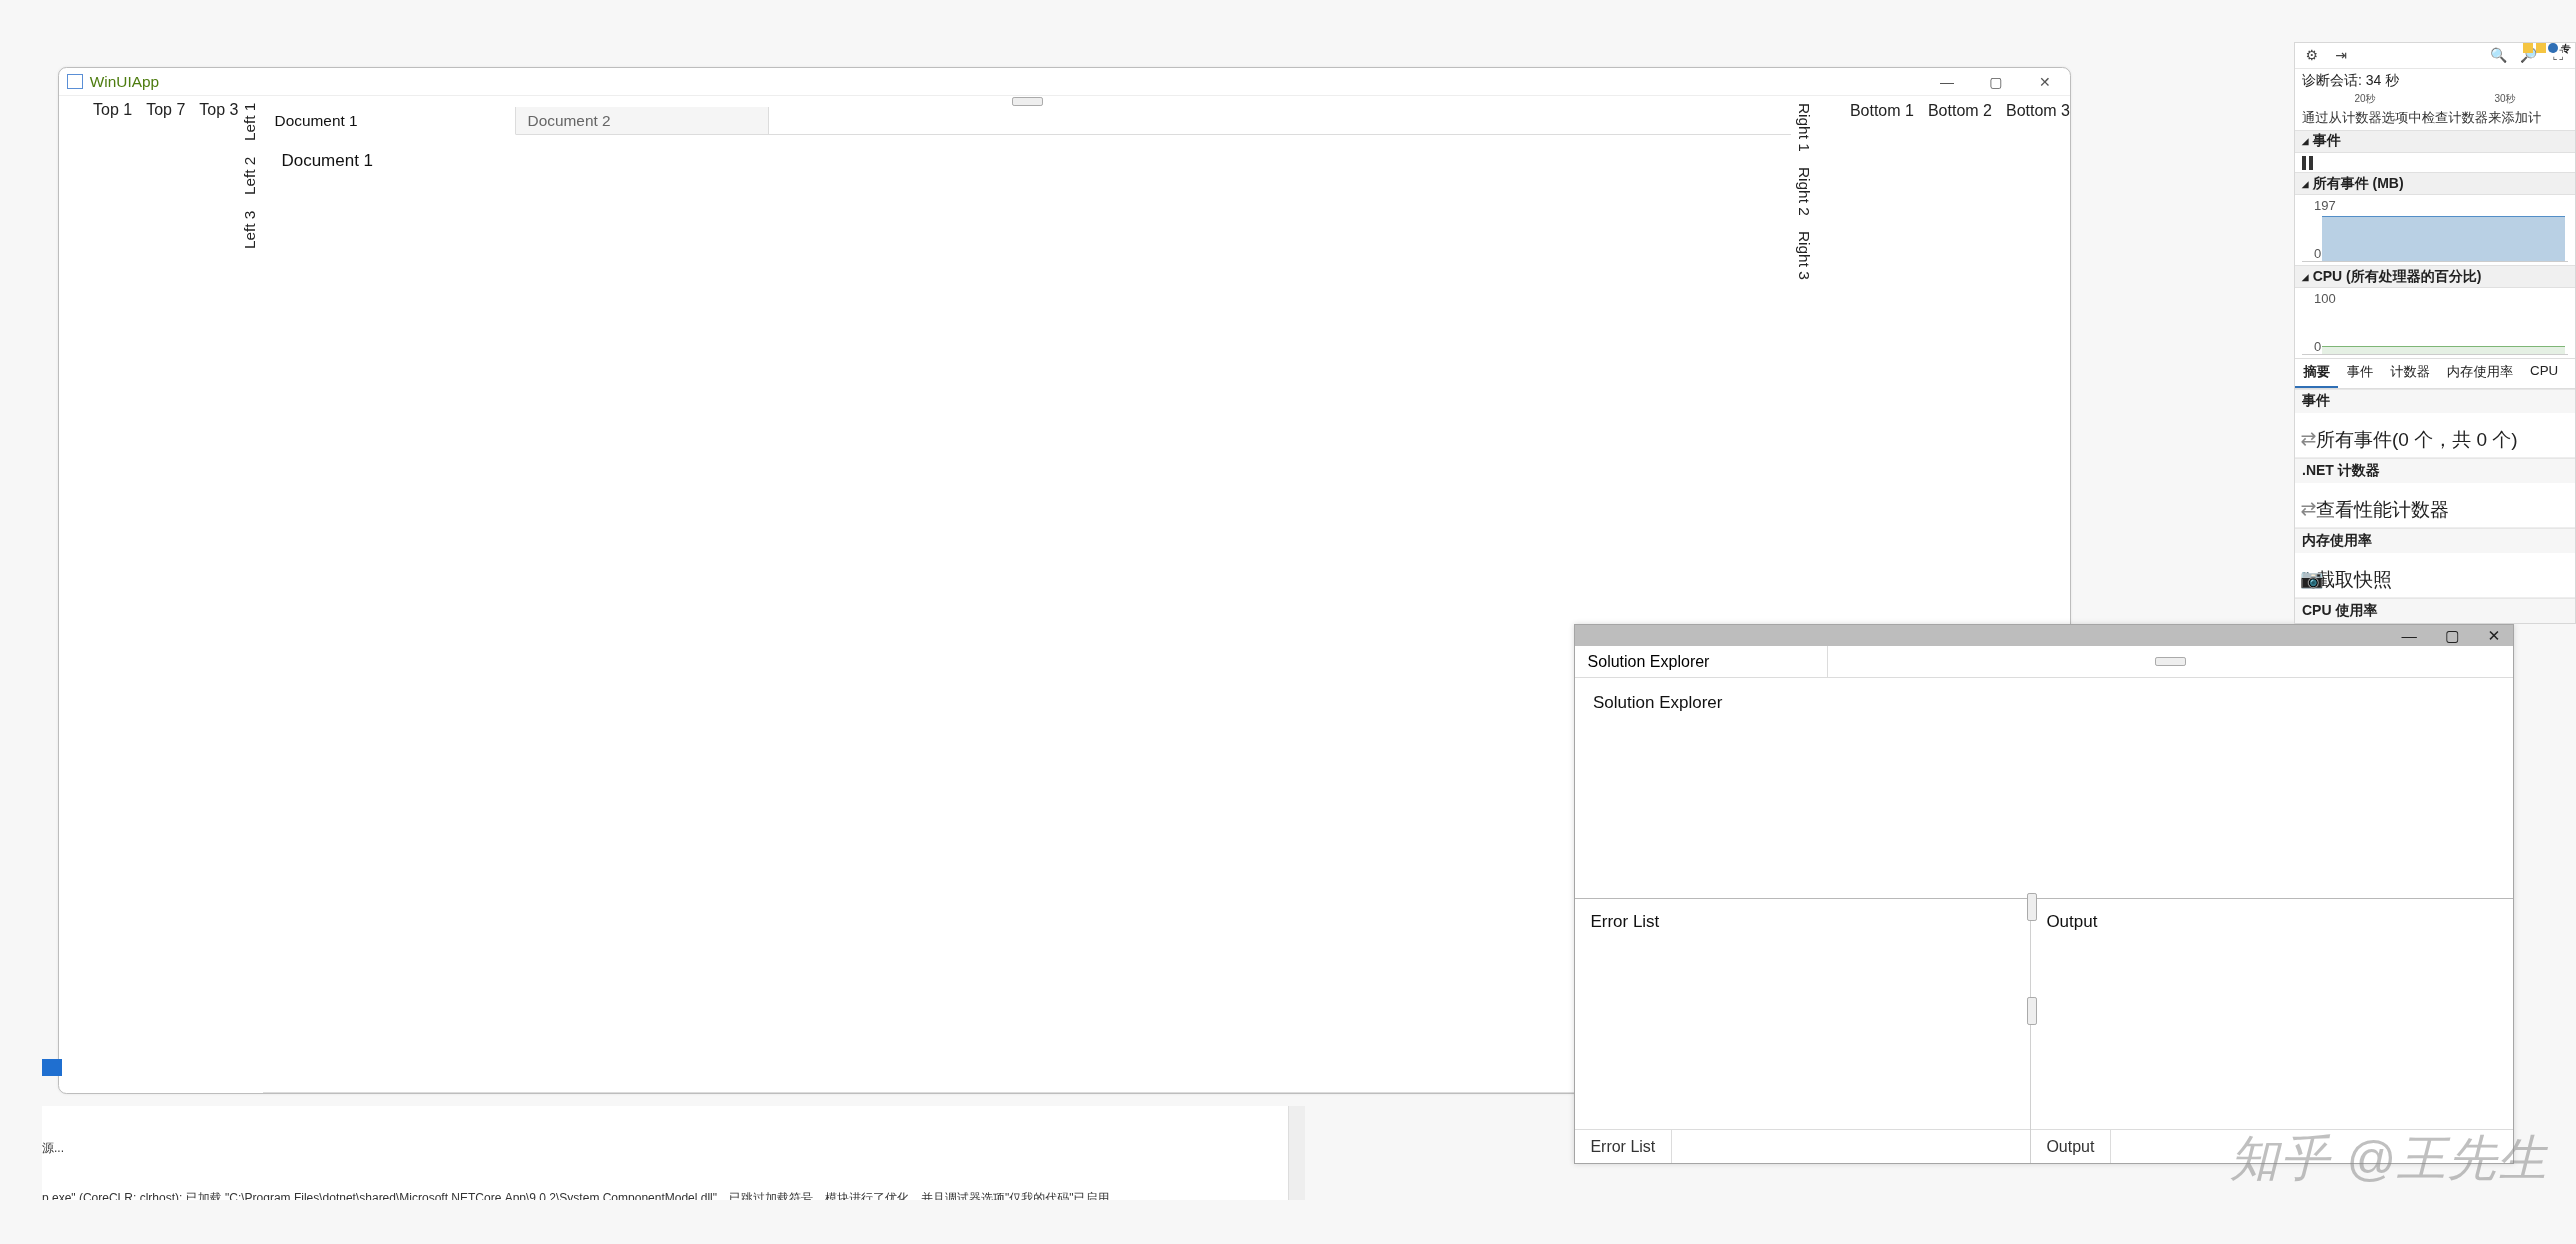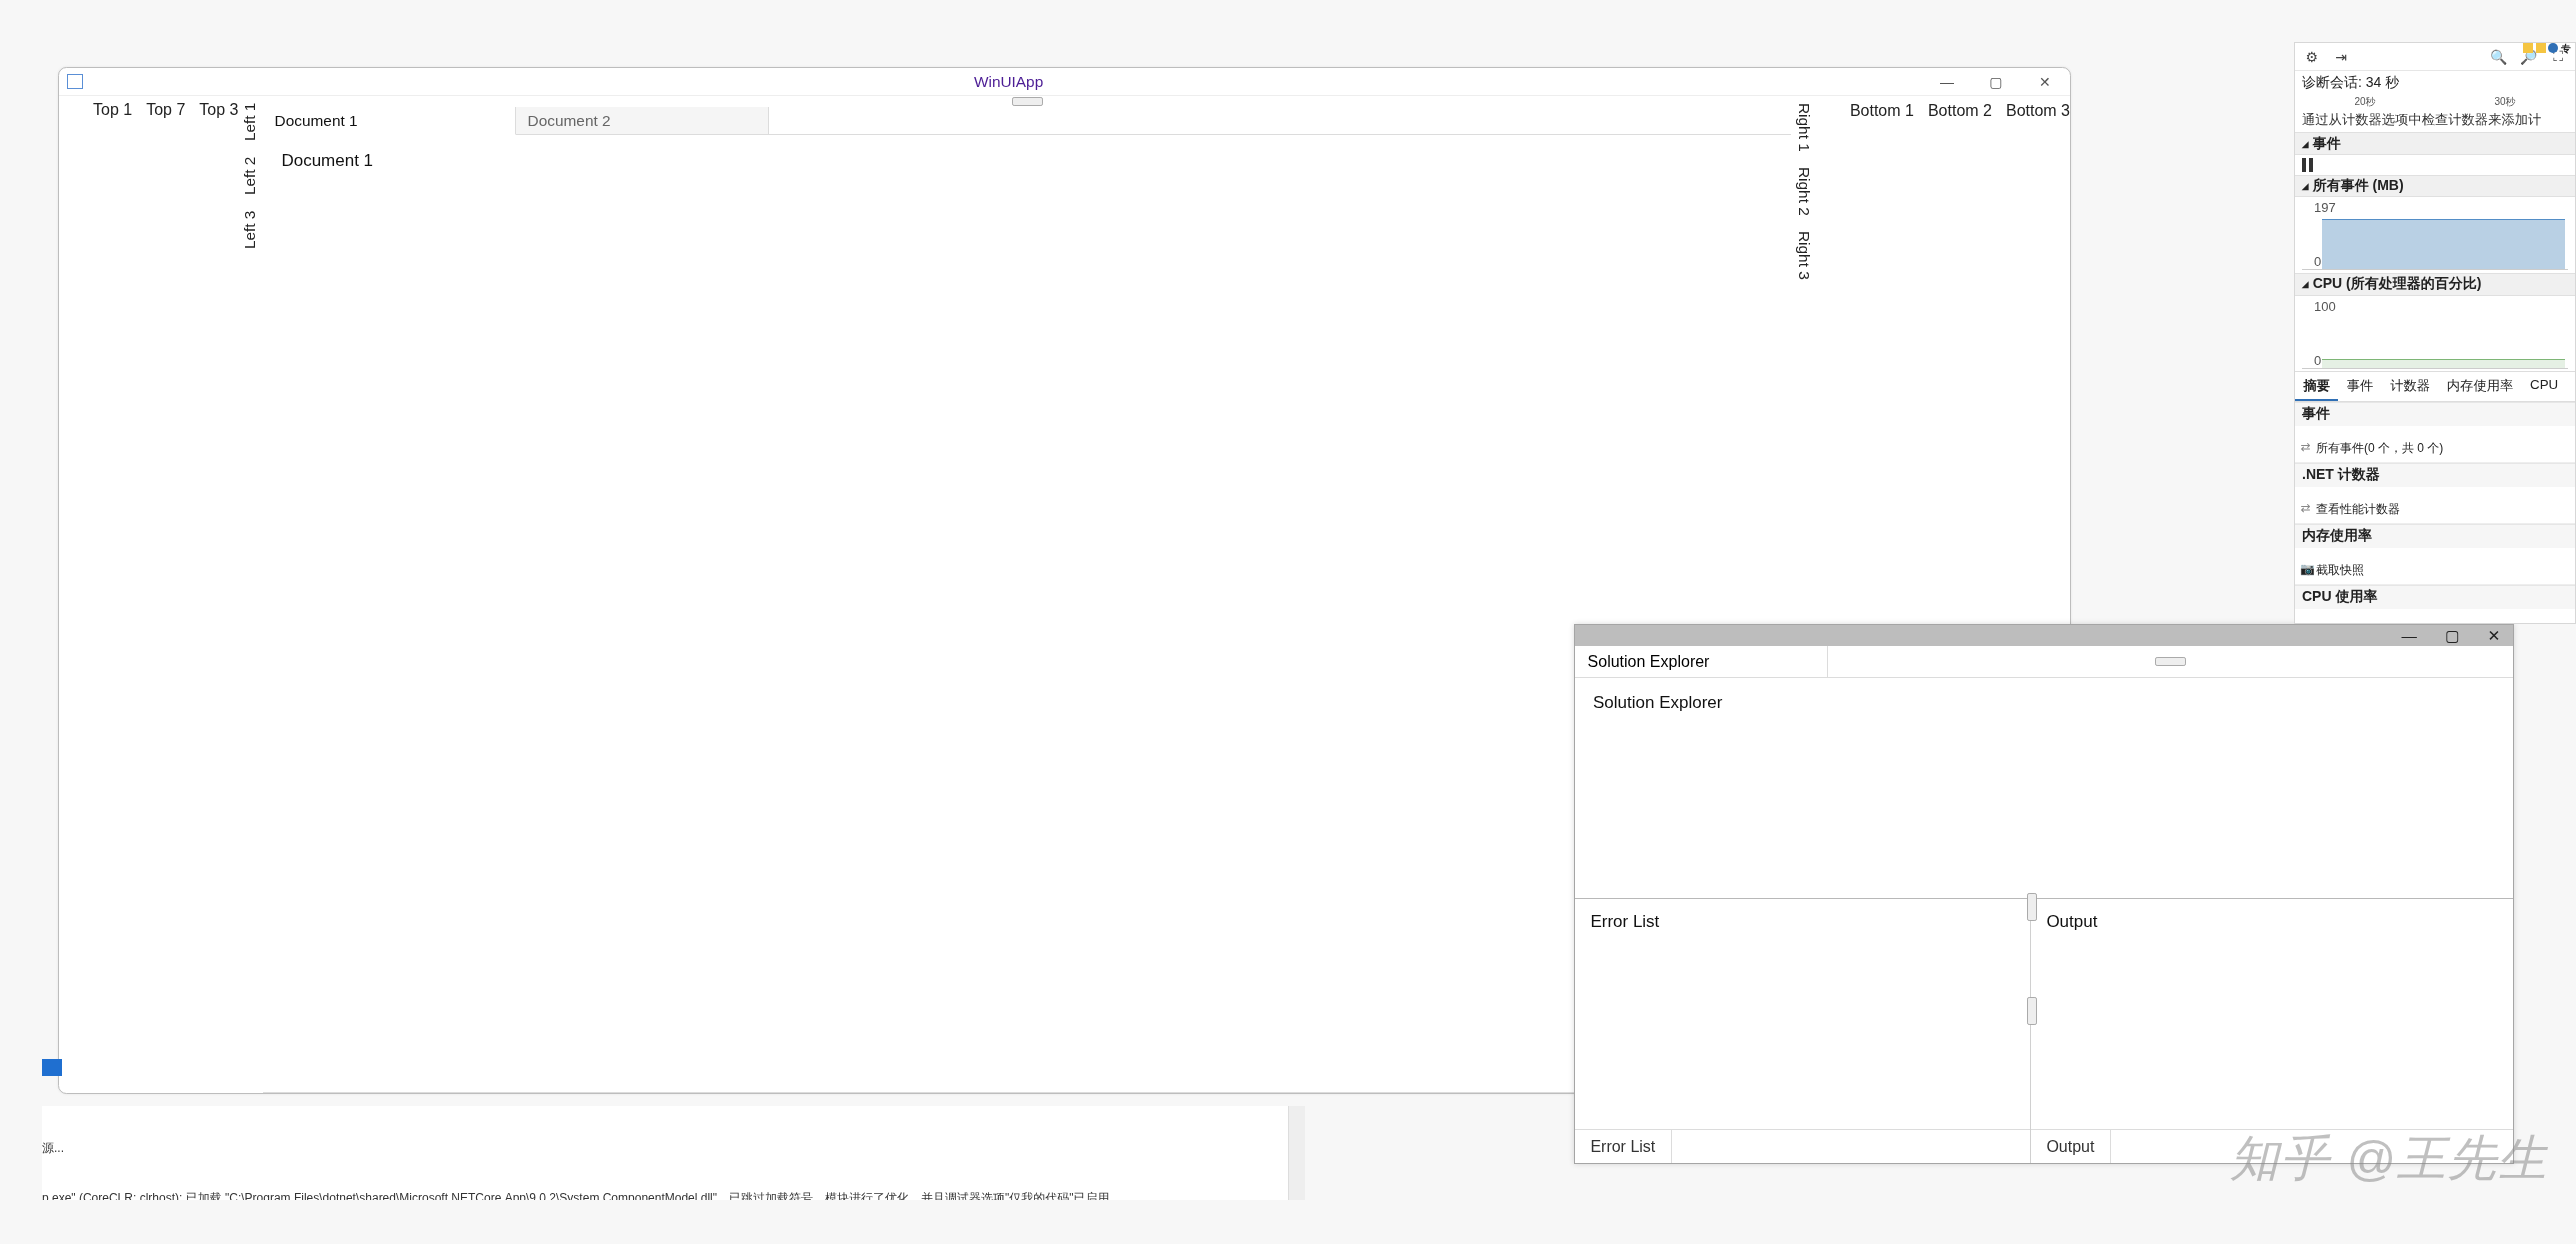--- a/index.html
+++ b/index.html
@@ -9,21 +9,21 @@
   .app-window {
     position: absolute; left: 58px; top: 67px; width: 2013px; height: 1027px;
     background: #fff; border: 1.4px solid #bdbdbd; border-radius: 8.4px; box-shadow: 0 0 2.8px rgba(0,0,0,.08);
     display: flex; flex-direction: column;
   }
   .titlebar {
     height: 28px; display: flex; align-items: center; padding: 0 8.4px; gap: 7px;
     border-bottom: 0.7px solid #eee;
   }
   .titlebar .icon { width: 15.4px; height: 15.4px; border: 1.4px solid #5a8fd6; }
-  .titlebar .title { font-size: 15.4px; color: #4c1d95; flex: 1; text-align: center; }
+  .titlebar .title { font-size: 15.4px; color: #4d7c0f; flex: 1; }
   .sysbtns { display: flex; gap: 24px; margin-right: 4.2px; }
   .sysbtn { width: 25px; height: 21px; display: flex; align-items: center; justify-content: center; color: #555; font-size: 14px; }
   .app-body { flex: 1; display: flex; }
   .top-tabs, .bottom-tabs { height: 28px; display: flex; align-items: center; gap: 14px; padding-left: 34px; font-size: 16px; color: #222; }
   .top-tabs { border-bottom: 0.7px solid #fff; }
   .bottom-tabs { border-top: 0.7px solid #fff; justify-content: center; }
   .middle { flex: 1; display: flex; }
 
   .side-strip { width: 25px; display: flex; flex-direction: column; padding-top: 4.2px; gap: 9.8px; align-items: center; }
   .side-strip.left { border-right: 0.7px solid #fff; }
@@ -89,21 +89,21 @@
   .pause span { width: 4.2px; background: #333; }
   .mem-chart, .cpu-chart { height: 70px; position: relative; margin: 2.8px 7px; border-bottom: 0.7px solid #ccc; }
   .mem-chart .ylabel, .cpu-chart .ylabel { position: absolute; left: 12px; font-size: 13px; color: #555; text-align: right; }
   .mem-area { position: absolute; left: 19.6px; right: 2.8px; bottom: 0; height: 72%; background: #b9d0e4; border-top: 1.4px solid #538ec7; }
   .cpu-fill { position:absolute; left:19.6px; right:2.8px; bottom:0; height:8.4px; background: rgba(126,182,118,.2); border-top: 1.4px solid #7eb676;}
   .markers { position: absolute; right: 4.2px; top: 0; font-size: 9.8px; display: flex; gap: 2.8px; }
   .mk { width: 9.8px; height: 9.8px; }
   .diag-tabs { display: flex; border-top: 0.7px solid #ddd; border-bottom: 0.7px solid #ddd; }
   .diag-tabs div { padding: 4.2px 8.4px; font-size: 13.3px; }
   .diag-tabs div.active { border-bottom: 2.1px solid #2f6fb5; font-weight: 600; }
-  .diag-item { padding: 4.2px 7px 4.2px 21px; border-bottom: 0.7px solid #eee; font-size: 12px; position: relative; margin-top: 10px; }
+  .diag-item { padding: 4.2px 7px 4.2px 21px; border-bottom: 0.7px solid #eee; font-size: 19px; position: relative; margin-top: 10px; }
   .diag-item::before { content: "⇄"; position: absolute; left: 5.6px; color: #888; }
   .diag-item.snap::before { content: "📷"; }
   .diag-cat { background: #f6f6f6; padding: 2.8px 7px; font-weight: 600; border-top: 0.7px solid #e6e6e6; }
 
   
   .dbg {
     position: absolute; left: 42px; top: 1106px; width: 1263px; height: 94px;
     font-family: Consolas, monospace; font-size: 12px; color: #333; line-height: 1.4;
     overflow: hidden; white-space: pre; background: #fff;
   }

